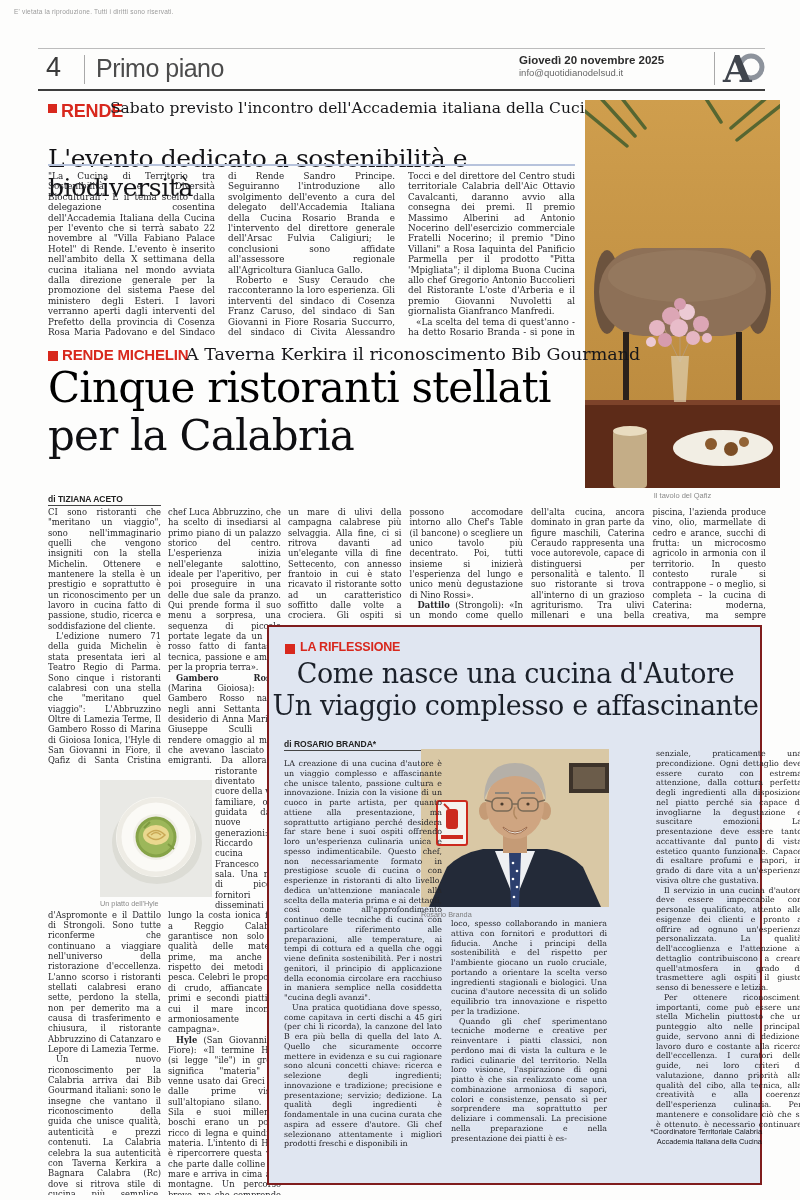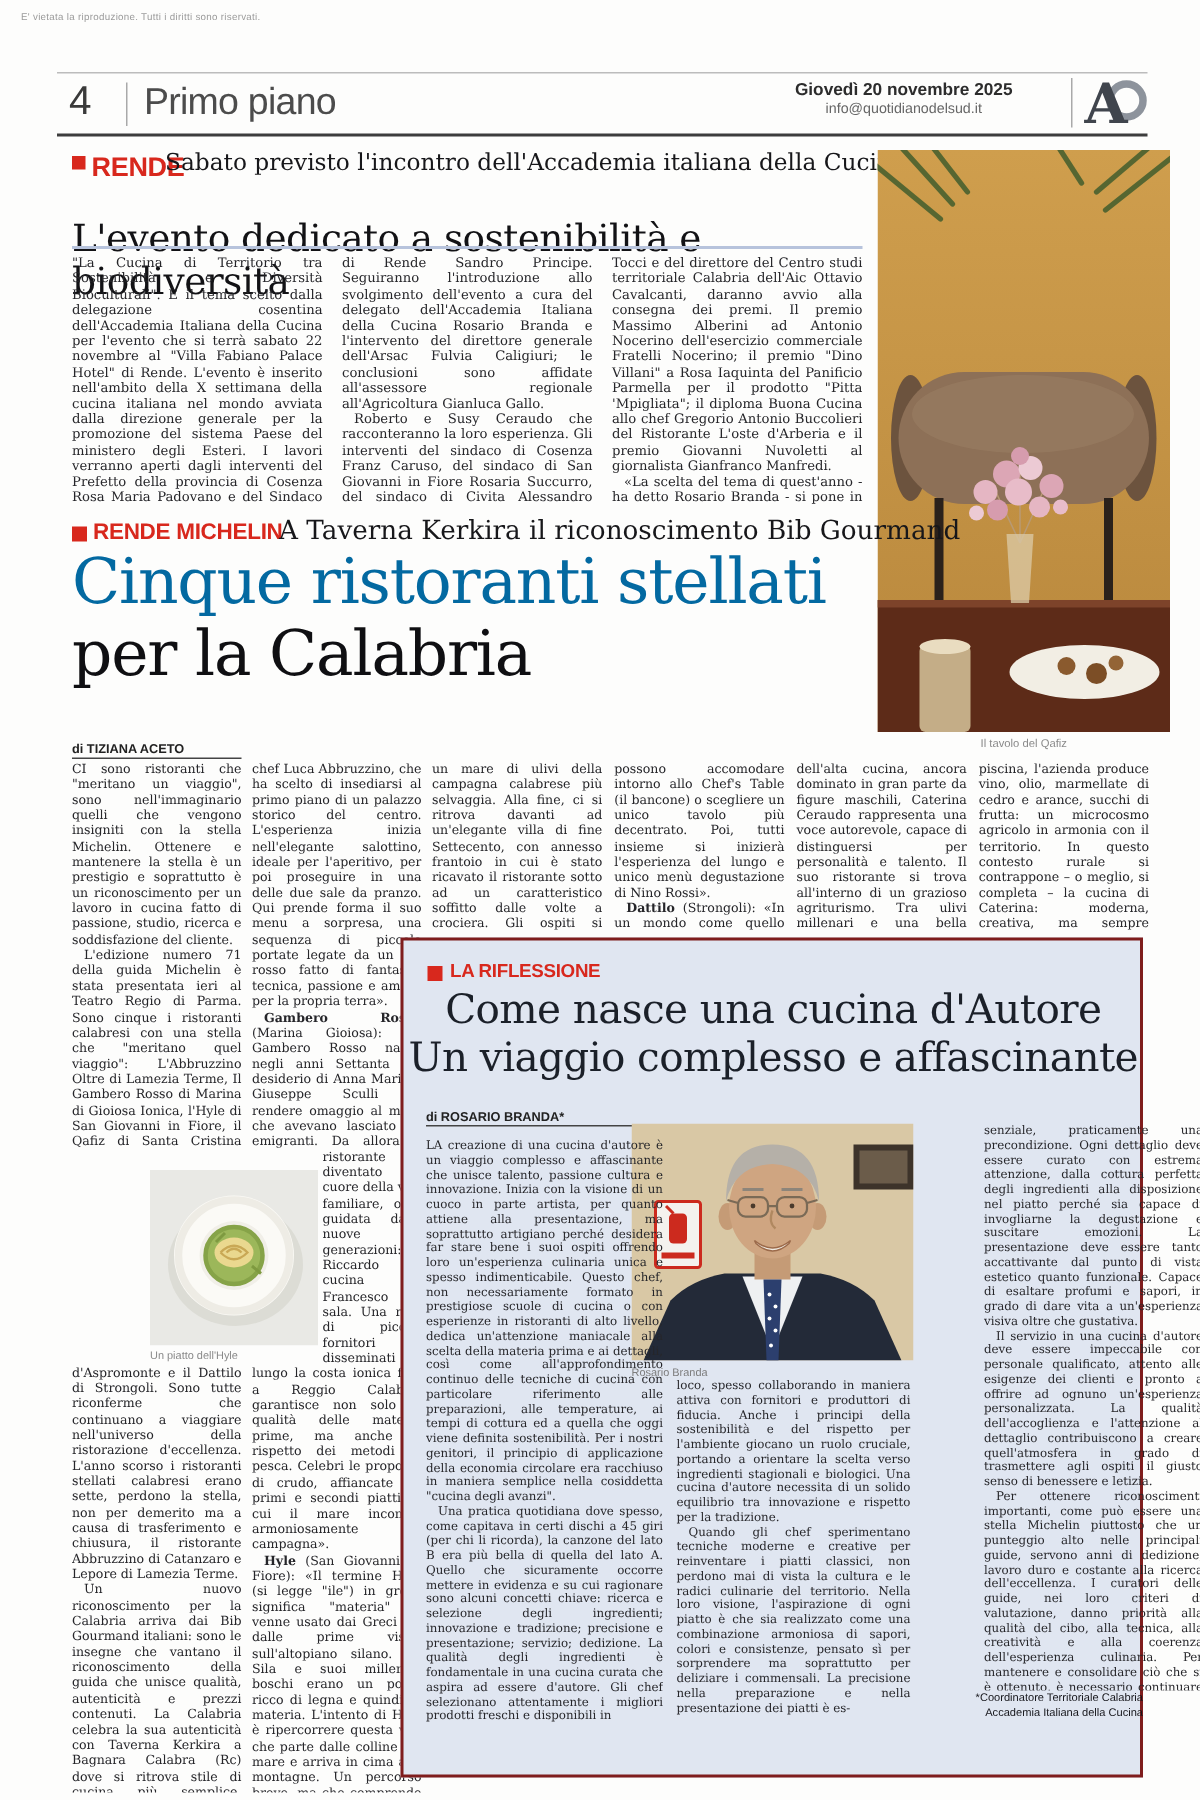--- a/index.html
+++ b/index.html
@@ -13,21 +13,21 @@
   html,body{margin:0;padding:0;}
   body{width:800px;height:1200px;position:relative;background:#fdfdfc;overflow:hidden;
        font-family:"Liberation Sans",sans-serif;-webkit-font-smoothing:antialiased;}
   .abs{position:absolute;}
   .copyright{left:14px;top:8px;font-size:6.5px;color:#9b9b9b;letter-spacing:.2px;}
   
   .rule-top{left:38px;top:48px;width:727px;height:1px;background:#bcbcbc;}
   .pagenum{left:46px;top:52px;font-size:27px;color:#3a3a3a;}
   .h-vdiv{left:84px;top:55px;width:1px;height:29px;background:#a9a9a9;}
   .section-name{left:96px;top:54px;font-size:25px;color:#4c4c4c;letter-spacing:-.5px;}
-  .h-date-block{left:500px;top:53px;width:205px;text-align:center;line-height:1.25;}
+  .h-date-block{left:519px;top:53px;width:205px;text-align:left;line-height:1.25;}
   .h-date{font-size:11.5px;font-weight:bold;color:#2c2c2c;}
   .h-email{font-size:9.5px;color:#666;}
   .h-vdiv2{left:714px;top:52px;width:1px;height:33px;background:#a9a9a9;}
   .logo{left:722px;top:49px;width:44px;height:38px;}
   .rule-bottom{left:38px;top:89px;width:727px;height:2px;background:#3d3d3d;}
   
   .sq{background:var(--c-accent-red);display:inline-block;}
   .lbl{color:var(--c-accent-red);font-weight:bold;font-family:"Liberation Sans",sans-serif;letter-spacing:-.2px;}
   .kick{font-family:"DejaVu Serif",serif;color:#17171a;}
   
@@ -45,21 +45,21 @@
   .bt{font-family:"DejaVu Serif",serif;font-size:8.8px;line-height:10.4px;hyphens:auto;}
   .bt-sm{font-family:"DejaVu Serif",serif;font-size:8.4px;line-height:10.35px;hyphens:auto;}
   .bt-box{font-family:"DejaVu Serif",serif;font-size:7.9px;line-height:9.75px;hyphens:auto;}
   
   .qafiz{left:585px;top:100px;width:195px;height:388px;overflow:hidden;}
   .qafiz-cap{left:585px;top:491px;width:195px;text-align:center;font-size:7.5px;color:var(--c-caption-gray);}
   
   .mich-sq{left:48px;top:351px;width:10px;height:10px;}
   .mich-lbl{left:62px;top:346px;font-size:15px;}
   .mich-kick{left:186px;top:344px;font-size:17.5px;}
-  .mich-h1{left:48px;top:363px;font-family:"DejaVu Serif",serif;font-size:42px;letter-spacing:-.8px;color:#0369a1;}
+  .mich-h1{left:48px;top:363px;font-family:"DejaVu Serif",serif;font-size:42px;letter-spacing:-.8px;color:#000000;}
   .mich-h2{left:48px;top:411px;font-family:"DejaVu Serif",serif;font-size:42px;letter-spacing:-.8px;color:#0f0f12;}
   .byline{font-size:8.5px;font-weight:bold;color:#222;padding-bottom:1px;border-bottom:1px solid #444;}
   .mich-by{left:48px;top:494px;width:113px;}
   .colA{left:48px;top:507px;width:113px;height:688px;overflow:hidden;}
   .colB{left:168px;top:507px;width:113px;height:688px;overflow:hidden;}
   .wrapR{float:right;width:63px;height:688px;
          shape-outside:polygon(0 268px,63px 268px,63px 402px,0 402px);}
   .wrapL{float:left;width:47px;height:688px;
          shape-outside:polygon(0 268px,47px 268px,47px 394px,0 394px);}
   .mich-band{left:288px;top:507px;width:478px;height:118px;column-count:4;column-gap:8px;overflow:hidden;}

